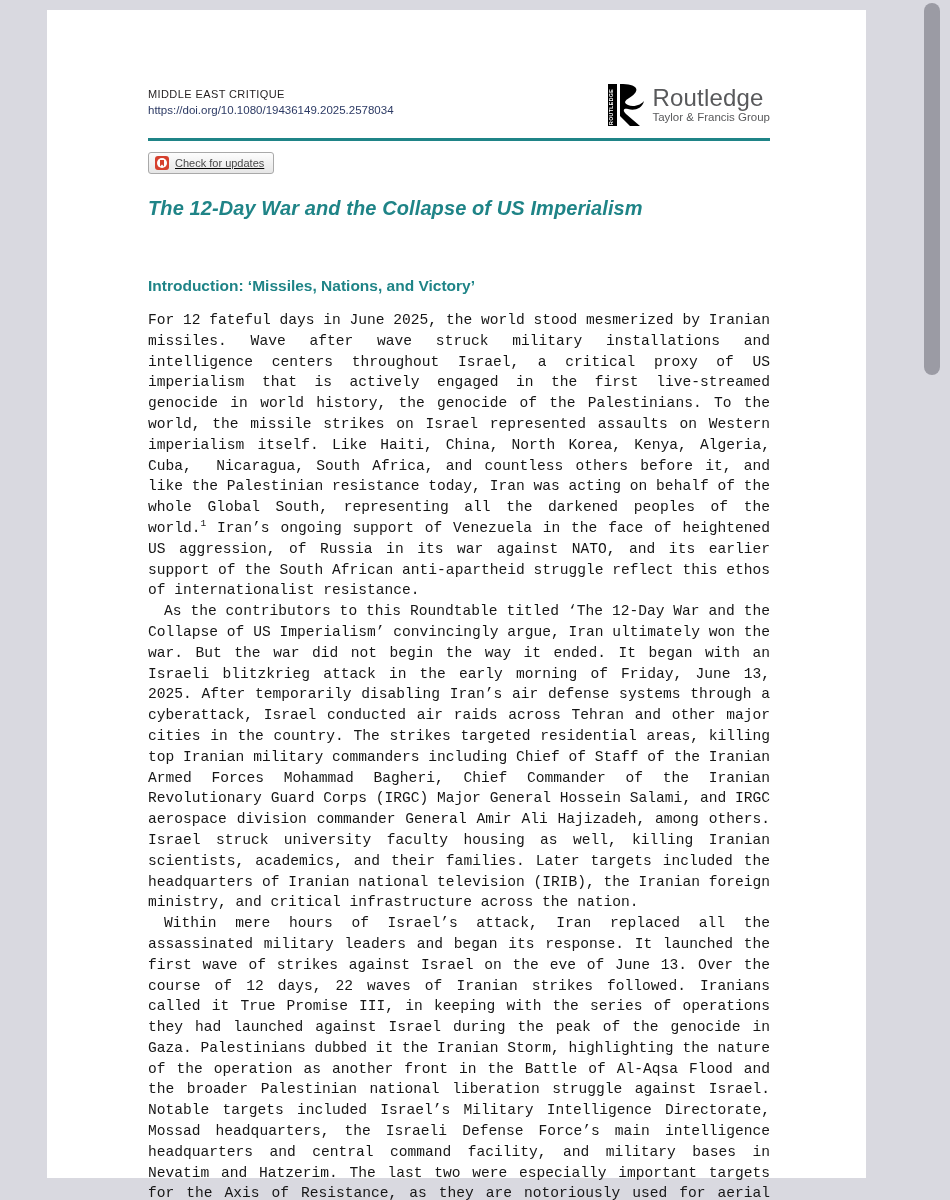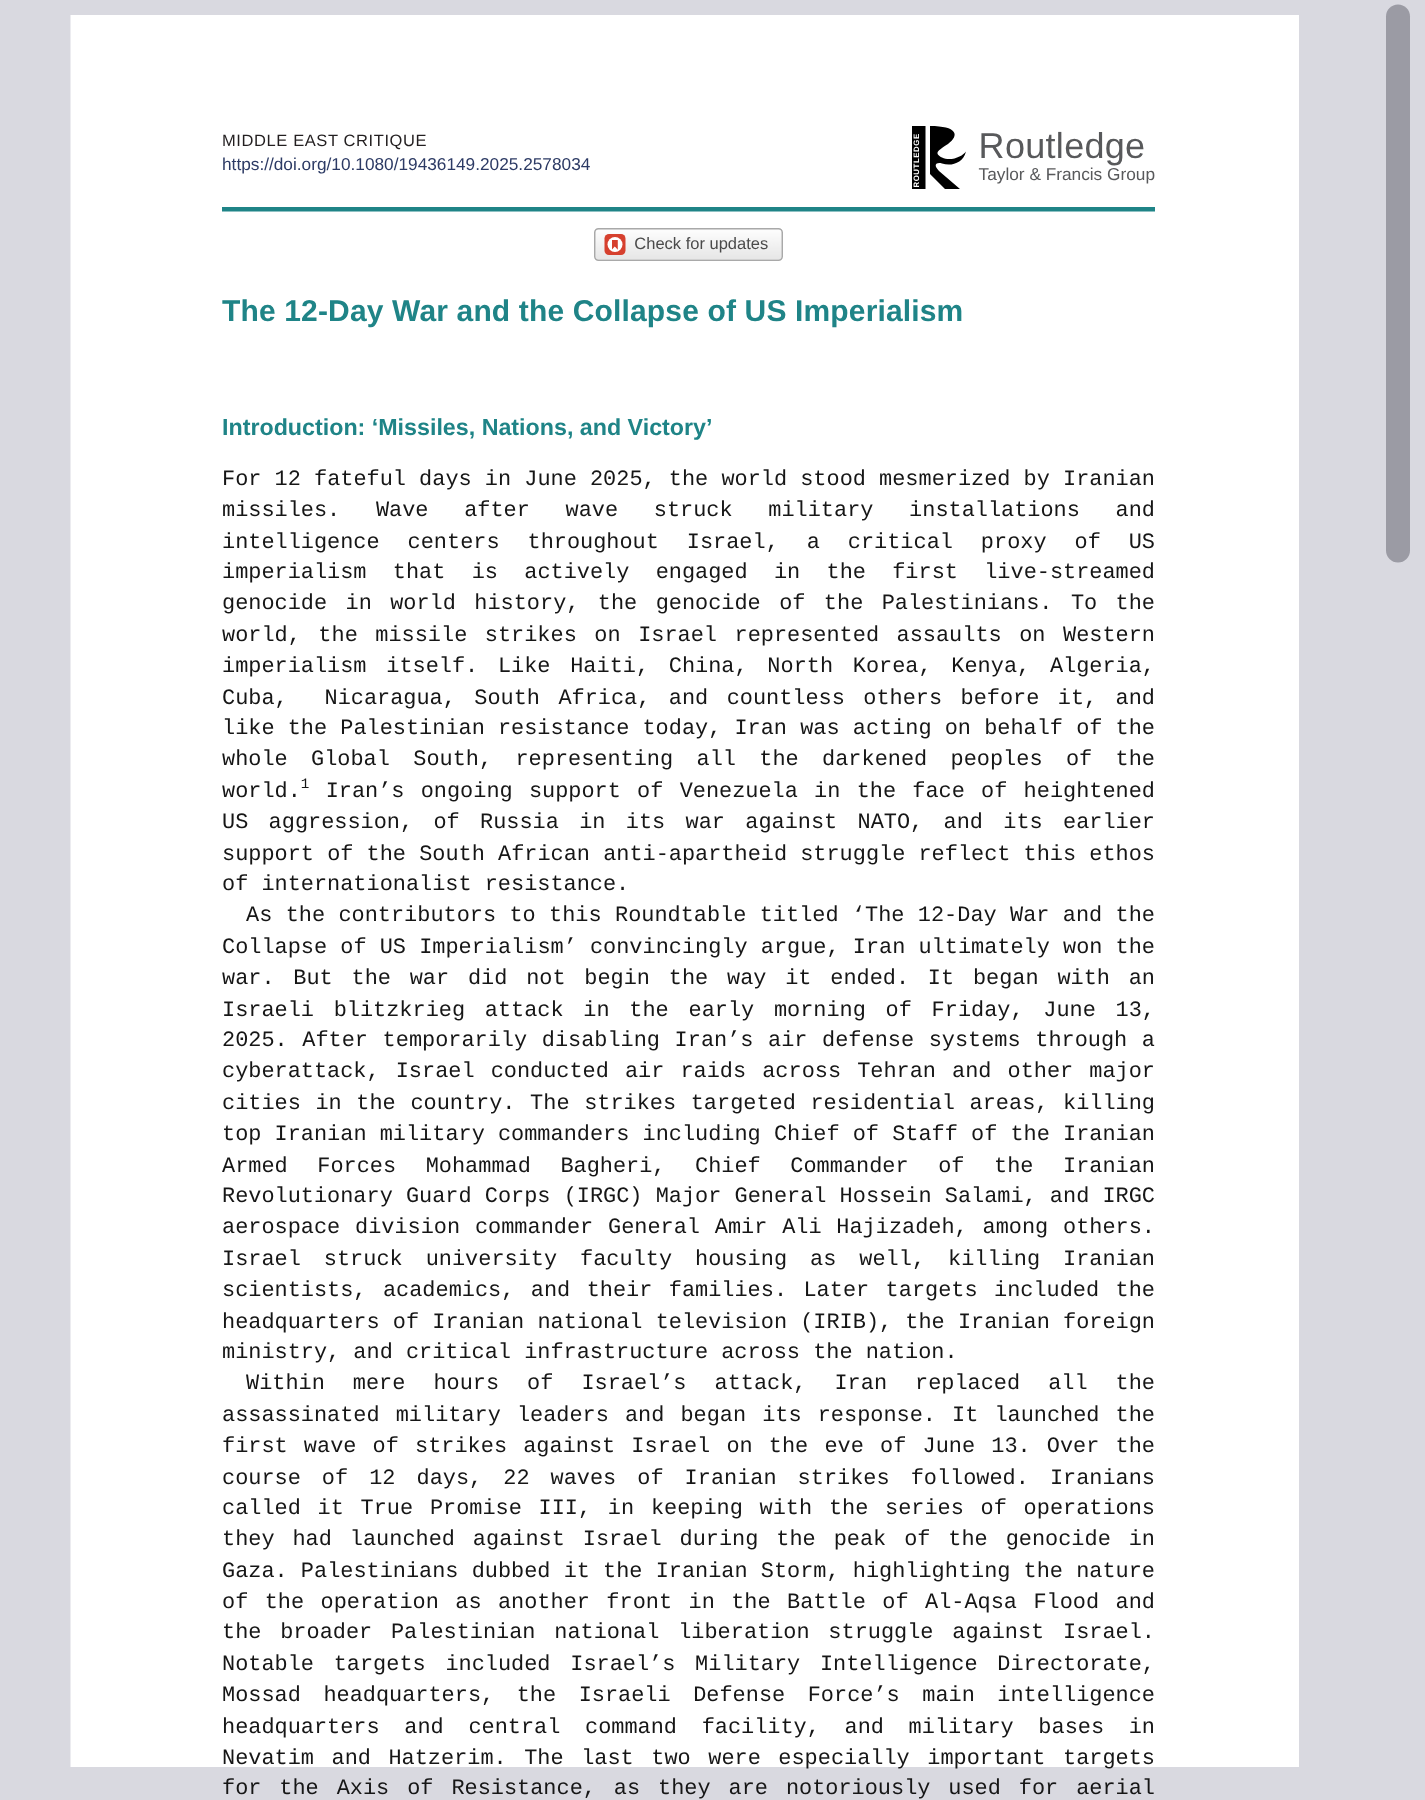--- a/index.html
+++ b/index.html
@@ -70,23 +70,24 @@
     margin-top: 2px;
   }
   .header-rule {
     height: 3px;
     background: #1f8487;
     margin-top: 6px;
   }
   
   .badge-row {
     display: flex;
-    justify-content: center;
+    justify-content: flex-start;
     margin-top: 11px;
     height: 22px;
+    text-decoration: underline;
   }
   .check-updates-btn {
     display: inline-flex;
     align-items: center;
     gap: 6px;
     background: linear-gradient(#fdfdfd, #e6e6e6);
     border: 1px solid #a9a9a9;
     border-radius: 3px;
     padding: 2px 9px 2px 6px;
     font-size: 11px;
@@ -115,20 +116,21 @@
     background: #d6402e;
     clip-path: polygon(0 0, 100% 0, 100% 100%, 50% 70%, 0 100%);
   }
   
   .article-title {
     margin-top: 23px;
     font-size: 20px;
     font-weight: bold;
     color: #1f8487;
     letter-spacing: 0.1px;
+    font-style: italic;
   }
   .section-heading {
     margin-top: 57px;
     font-size: 15.5px;
     font-weight: bold;
     color: #1f8487;
   }
   .body-text {
     margin-top: 15px;
     font-family: Liberation Mono, monospace;

